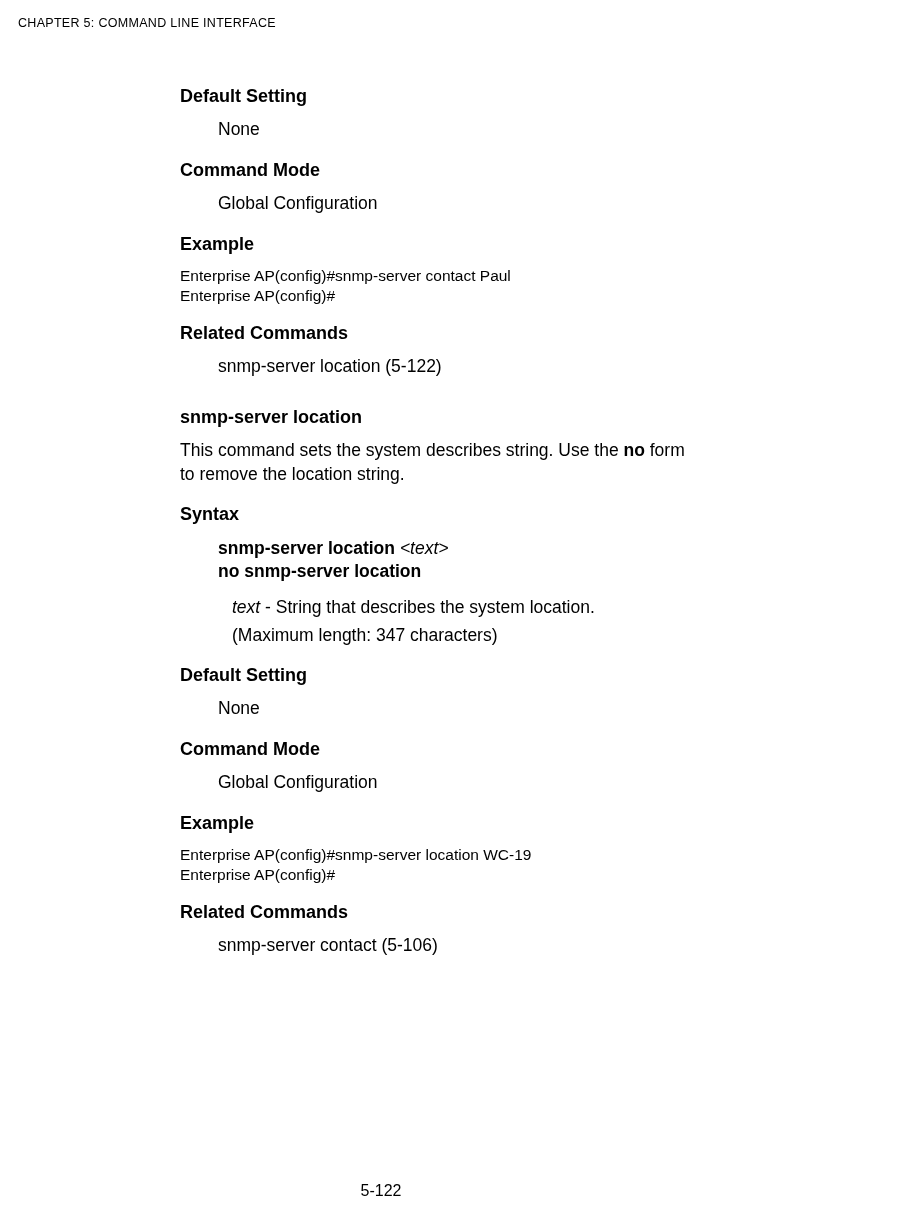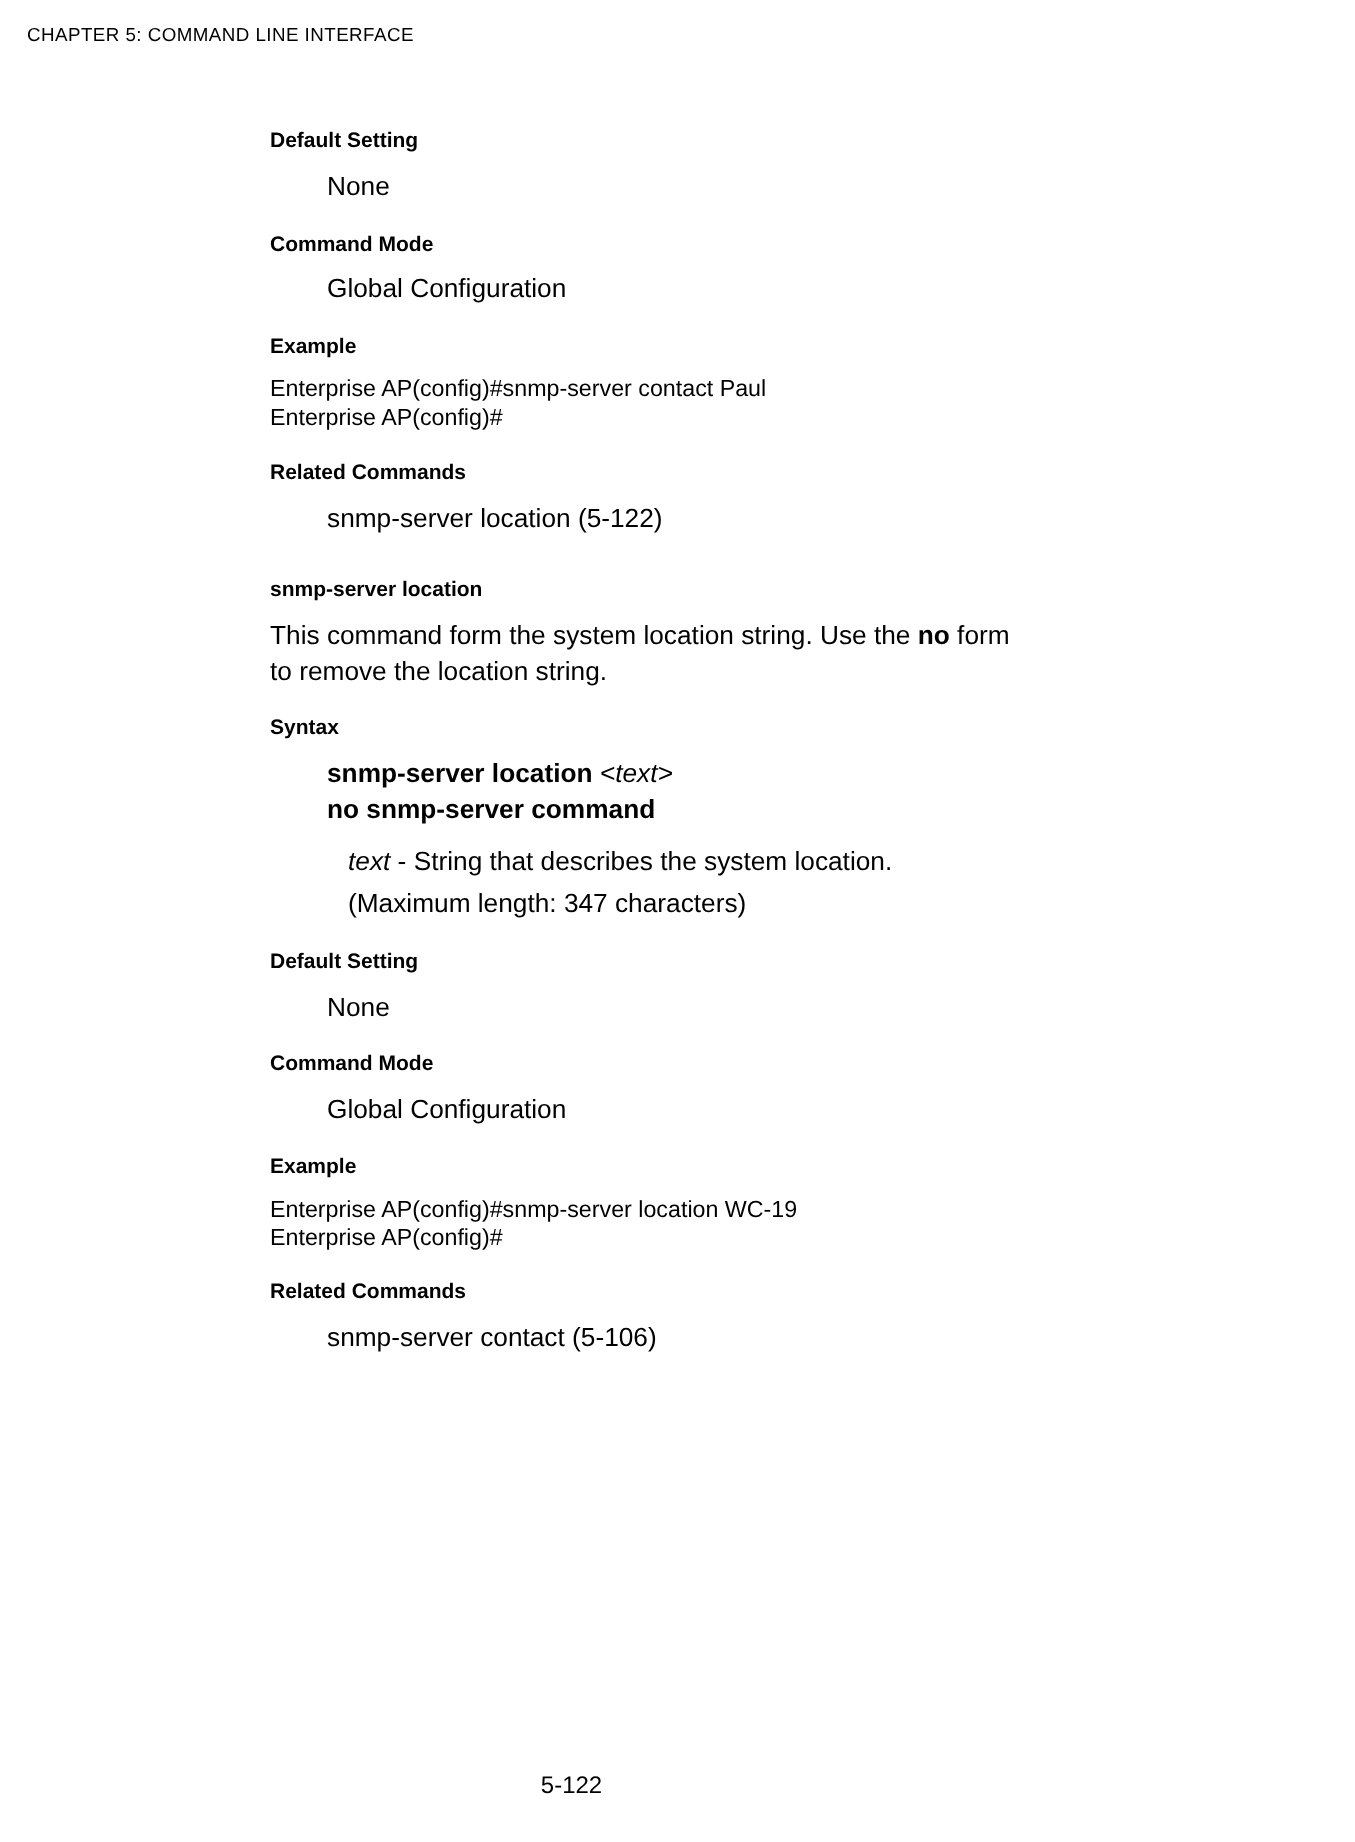--- a/index.html
+++ b/index.html
@@ -27,21 +27,21 @@
   }
   .content {
     margin-left: 162px;
     margin-right: 20px;
     margin-top: 54px;
     font-size: 17.5px;
     line-height: 1.35;
   }
   .section-heading {
     font-weight: 700;
-    font-size: 14px;
+    font-size: 18px;
     margin-top: 16px;
     margin-bottom: 10px;
   }
   .section-heading.first {
     margin-top: 0;
   }
   .indent-body {
     margin-left: 38px;
     margin-bottom: 4px;
   }
@@ -95,29 +95,29 @@
 
     <div class="section-heading">Example</div>
     <div class="code-block">Enterprise AP(config)#snmp-server contact Paul
 Enterprise AP(config)#</div>
 
     <div class="section-heading">Related Commands</div>
     <div class="indent-body">snmp-server location (5-122)</div>
 
     <div class="section-heading" style="margin-top:26px;">snmp-server location</div>
     <div class="para">
-      <span>This command form the system location string. Use the </span><span class="bold">no</span><span> form to remove the location string.</span>
+      <span>This command sets the system describes string. Use the </span><span class="bold">no</span><span> form to remove the location string.</span>
     </div>
 
     <div class="section-heading">Syntax</div>
     <div class="syntax-block">
       <div>
         <span class="bold">snmp-server location </span><span class="italic">&lt;text&gt;</span>
       </div>
-      <div class="bold">no snmp-server command</div>
+      <div class="bold">no snmp-server location</div>
     </div>
     <div class="indent-body2" style="margin-top:12px;">
       <span class="italic">text</span><span> - String that describes the system location.</span>
     </div>
     <div class="indent-body2">(Maximum length: 347 characters)</div>
 
     <div class="section-heading">Default Setting</div>
     <div class="indent-body">None</div>
 
     <div class="section-heading">Command Mode</div>

